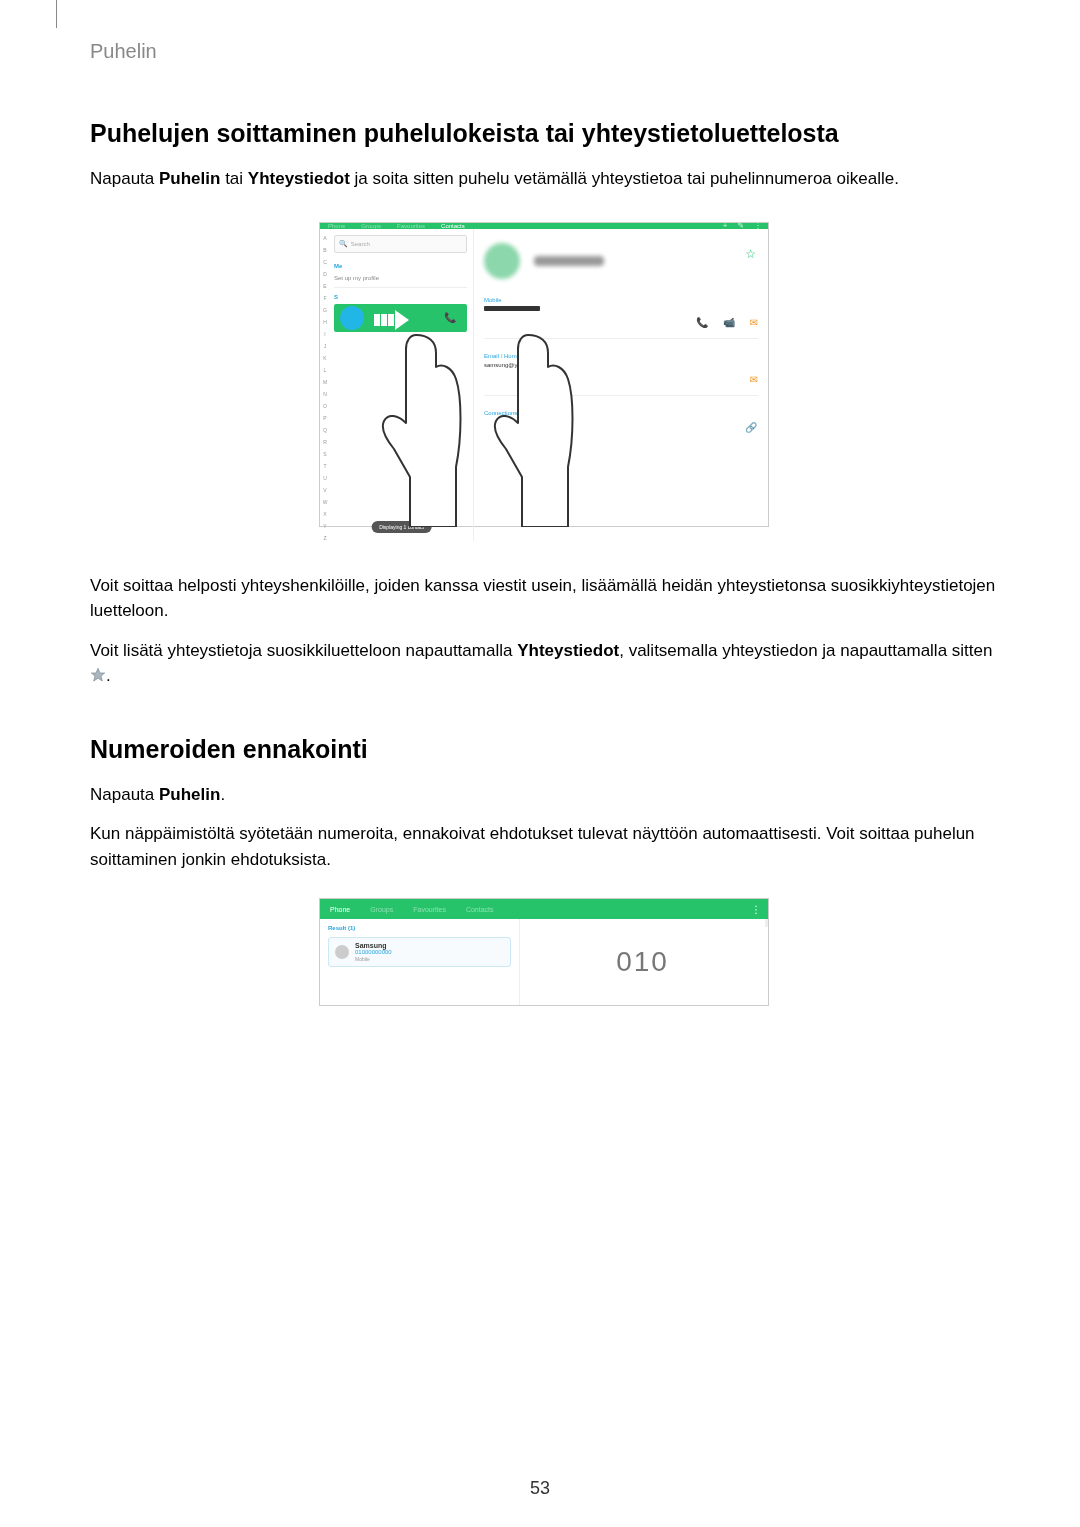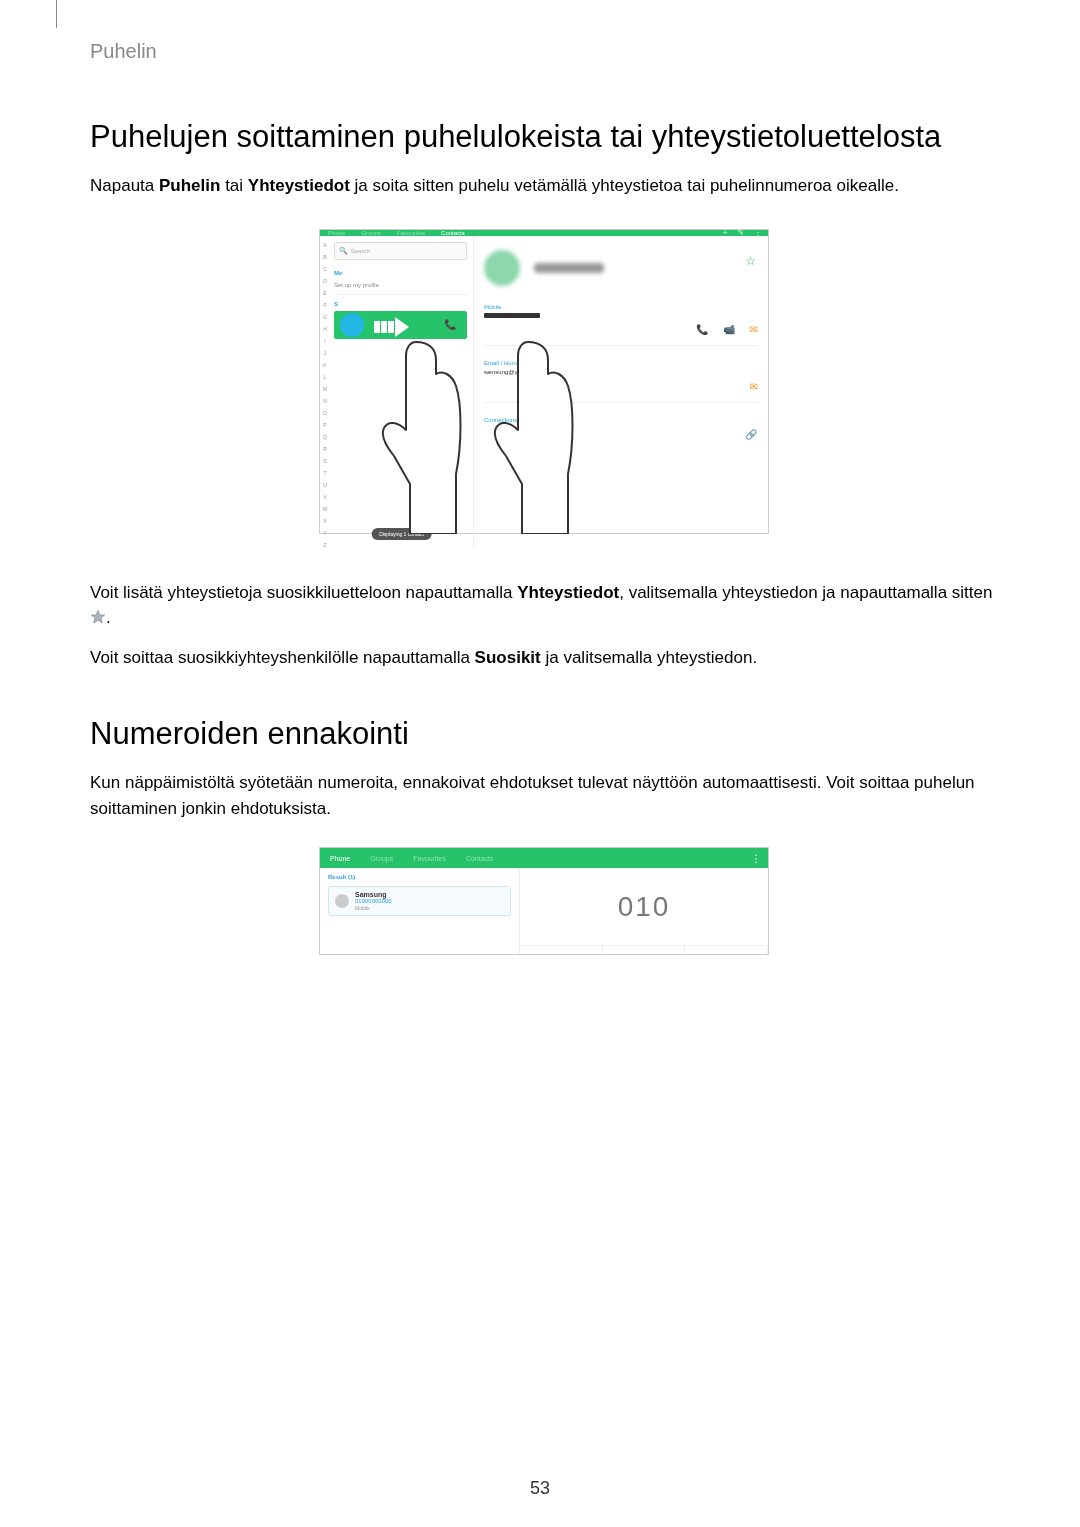--- a/index.html
+++ b/index.html
@@ -21,22 +21,22 @@
   }
   .page {
     padding: 40px 82px 0 90px;
   }
   .breadcrumb {
     color: #888;
     font-size: 20px;
     margin-bottom: 56px;
   }
   h2.section {
-    font-size: 31px;
-    font-weight: normal;
+    font-size: 25px;
+    font-weight: bold;
     margin-bottom: 18px;
   }
   p.body {
     font-size: 17px;
     line-height: 1.5;
     margin-bottom: 14px;
   }
   .bold { font-weight: bold; }
   .figure-wrap {
     display: flex;
@@ -192,21 +192,21 @@
     background:#27c36b;
     display:flex; align-items:center; gap:20px;
     padding:0 10px; font-size:7px; color:#cdf3dc;
     position:relative;
   }
   .fig2 .topbar .tab.active { color:#fff; opacity:1; }
   .fig2 .topbar .tab { opacity:.6; }
   .fig2 .topbar .kebab { position:absolute; right:8px; color:#fff; font-size:10px; letter-spacing:-1px; }
   .fig2 .body2 { flex:1; display:flex; }
   .fig2 .left2 { width:200px; border-right:1px solid #eee; padding:6px 8px; }
-  .fig2 .right2 { flex:1; display:flex; flex-direction:column; }
+  .fig2 .right2 { flex:1; display:flex; flex-direction:row; }
   .fig2 .count { font-size:6px; color:#27a5e0; font-weight:bold; }
   .fig2 .card {
     margin-top:6px; border:1px solid #cde8f5; border-radius:3px;
     display:flex; align-items:center; gap:6px; padding:4px 6px;
     background:#f7fbfe;
   }
   .fig2 .card .av { width:14px; height:14px; border-radius:50%; background:#ccc; }
   .fig2 .card .nm { font-size:7px; font-weight:bold; color:#333; line-height:1; }
   .fig2 .card .num { font-size:6px; color:#27a5e0; line-height:1.1; }
   .fig2 .card .type { font-size:5px; color:#999; }
@@ -335,30 +335,31 @@
       <div class="hand right">
         <svg viewBox="0 0 90 200">
             <g fill="#fff" stroke="#333" stroke-width="2" stroke-linejoin="round">
           <path d="M40 8 C34 8 30 14 30 22 L30 96 C22 88 12 86 8 94 C4 102 10 112 18 122 L34 150 L34 200 L80 200 L80 140 C86 110 86 70 80 52 C76 40 66 36 60 40 L60 26 C60 14 52 8 40 8 Z"></path>
         </g>
           </svg>
       </div>
     </div>
   </div>
 
+  <p class="body">Voit soittaa helposti yhteyshenkilöille, joiden kanssa viestit usein, lisäämällä heidän yhteystietonsa suosikkiyhteystietojen luetteloon.</p>
   <p class="body">
     <span>Voit lisätä yhteystietoja suosikkiluetteloon napauttamalla </span><span class="bold">Yhteystiedot</span><span>, valitsemalla yhteystiedon ja napauttamalla sitten </span><span class="inline-star"><svg viewBox="0 0 24 24">
           <polygon points="12,2 15,9 22,9 16.5,13.5 18.5,21 12,16.8 5.5,21 7.5,13.5 2,9 9,9" fill="#a9b6bf" stroke="#7a8892" stroke-width="1"></polygon>
         </svg></span><span>.</span>
   </p>
+
+  <h2 class="section" style="margin-top:46px;">Numeroiden ennakointi</h2>
   <p class="body">
-    <span>Voit soittaa suosikkiyhteyshenkilölle napauttamalla </span><span class="bold">Suosikit</span><span> ja valitsemalla yhteystiedon.</span>
+    <span>Napauta </span><span class="bold">Puhelin</span><span>.</span>
   </p>
-
-  <h2 class="section" style="margin-top:46px;">Numeroiden ennakointi</h2>
   <p class="body">Kun näppäimistöltä syötetään numeroita, ennakoivat ehdotukset tulevat näyttöön automaattisesti. Voit soittaa puhelun soittaminen jonkin ehdotuksista.</p>
 
   <div class="figure-wrap" style="margin-top:26px;">
     <div class="fig2">
       <div class="topbar">
         <span class="tab active">Phone</span>
         <span class="tab">Groups</span>
         <span class="tab">Favourites</span>
         <span class="tab">Contacts</span>
         <span class="kebab">⋮</span>

